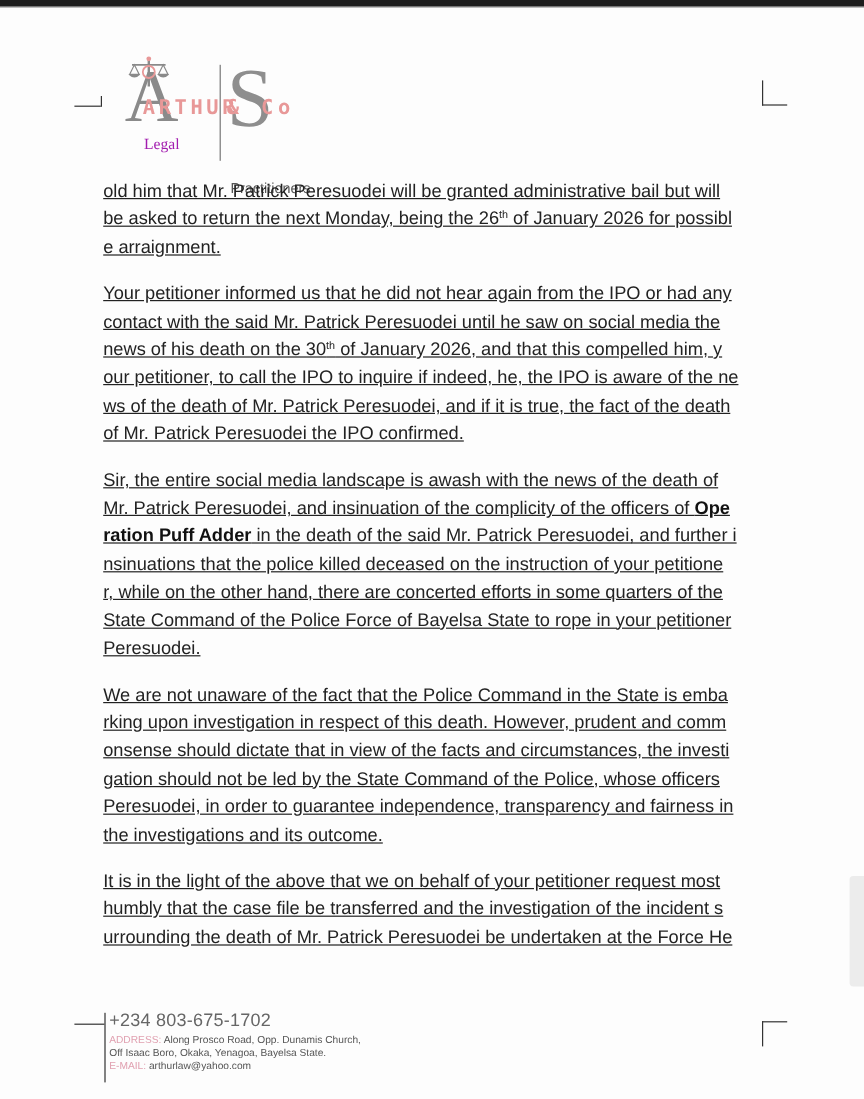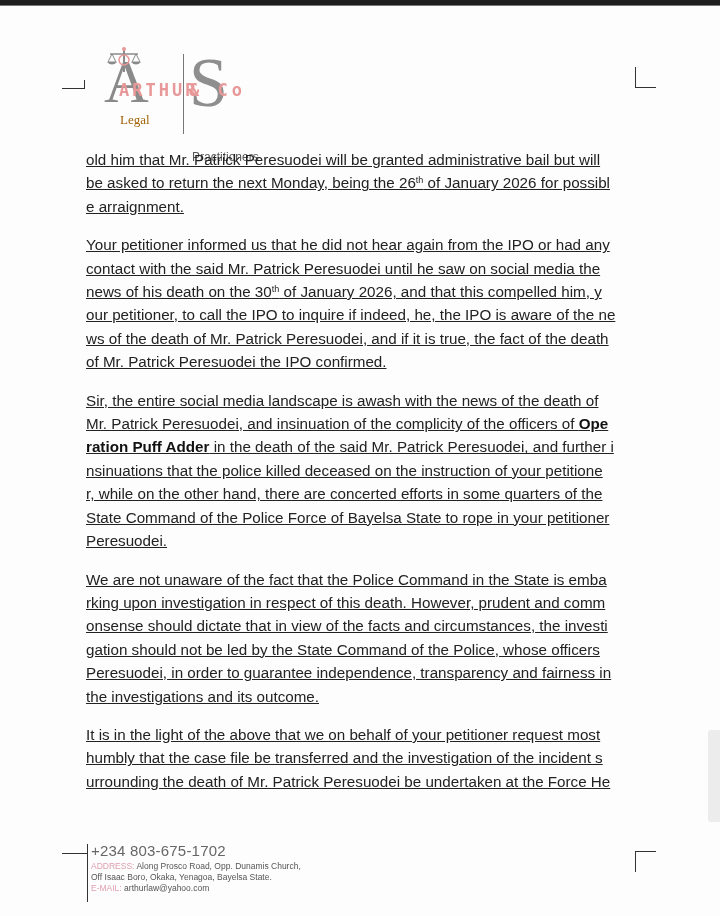--- a/index.html
+++ b/index.html
@@ -13,21 +13,21 @@
     
     .logo { position: absolute; left: 62px; top: 44px; width: 220px; height: 90px; }
     .logo .hline { position: absolute; left: 0; top: 44px; width: 22px; height: 1px; background: #333; }
     .logo .vline-l { position: absolute; left: 22px; top: 36px; width: 1px; height: 9px; background: #333; }
     .logo .big-a { position: absolute; left: 42px; top: 6px; font-family: "Liberation Serif", serif; font-size: 62px; color: #8a8a8a; line-height: 1; }
     .logo .big-s { position: absolute; left: 127px; top: 4px; font-family: "Liberation Serif", serif; font-size: 70px; color: #8e8e8e; line-height: 1; }
     .logo .scales { position: absolute; left: 44px; top: 2px; width: 36px; height: 28px; }
     .logo .divider { position: absolute; left: 121px; top: 10px; width: 1px; height: 80px; background: #777; }
     .logo .arthur { position: absolute; left: 24px; top: 36px; font-family: "DejaVu Sans Mono", monospace; font-weight: bold; font-size: 17px; letter-spacing: 3px; color: #e89898; margin-left: 33px; }
     .logo .co { position: absolute; left: 127px; top: 36px; font-family: "DejaVu Sans Mono", monospace; font-weight: bold; font-size: 17px; letter-spacing: 4px; color: #e89898; }
-    .logo .legal { position: absolute; left: 58px; top: 68px; font-family: "Liberation Serif", serif; font-size: 13px; color: #a16207; }
+    .logo .legal { position: absolute; left: 58px; top: 68px; font-family: "Liberation Serif", serif; font-size: 13px; color: #a21caf; }
     .logo .pract { position: absolute; left: 130px; top: 68px; font-family: "Liberation Sans", sans-serif; font-size: 12px; color: #555; margin-top: 38px; }
 
     .corner-tr { position: absolute; left: 635px; top: 67px; width: 20px; height: 20px; border-left: 1px solid #333; border-bottom: 1px solid #333; }
     .corner-br { position: absolute; left: 635px; top: 851px; width: 20px; height: 20px; border-left: 1px solid #333; border-top: 1px solid #333; }
 
     
     .content { position: absolute; left: 86px; top: 148px; width: 556px; }
     .para { margin: 0 0 15px 0; font-size: 15.2px; line-height: 23.4px; color: #222; text-decoration: underline; }
     .para sup { font-size: 9px; vertical-align: 5px; line-height: 0; }
     .para b { font-weight: bold; color: #111; }

